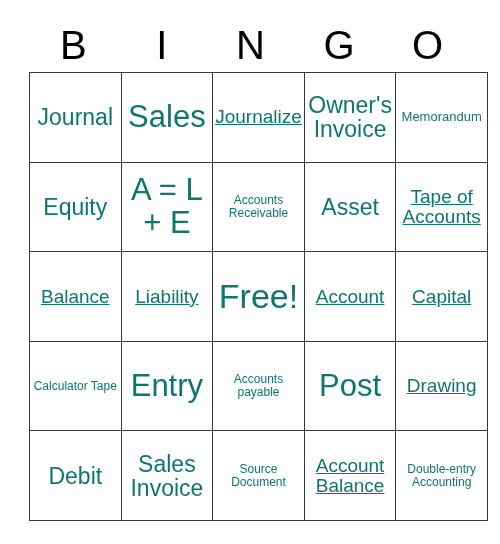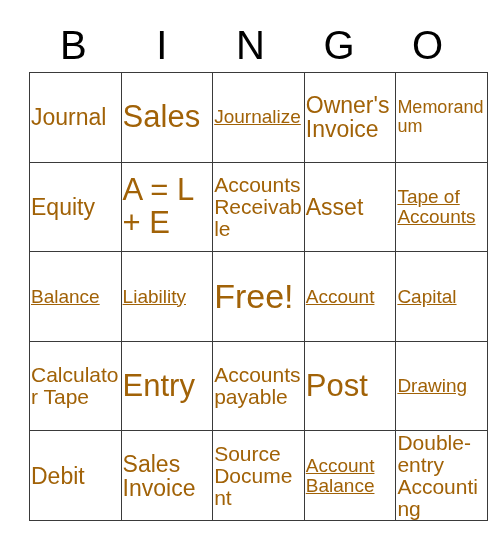--- a/index.html
+++ b/index.html
@@ -44,35 +44,35 @@
   .grid {
     width: 443px;
     border-collapse: collapse;
     table-layout: fixed;
   }
   .grid td {
     width: 88.6px;
     height: 88.6px;
     border: 1.6px solid #3a3a3a;
     padding: 0 1px;
-    text-align: left;
+    text-align: center;
     vertical-align: middle;
     overflow: hidden;
     line-height: 1.05;
-    color: #a16207;
+    color: #0f766e;
     word-wrap: break-word;
   }
 
   
   .s-xl  { font-size: 34px; margin-left: 20px; }
   .s-lg  { font-size: 31px; }
   .s-md  { font-size: 23px; }
   .s-sm  { font-size: 19px; text-decoration: underline; }
-  .s-xs  { font-size: 21px; }
-  .s-xxs { font-size: 18px; margin-left: 38px; }
+  .s-xs  { font-size: 12px; }
+  .s-xxs { font-size: 13px; margin-left: 38px; }
 </style>
 </head>
 <body>
 
 <div class="card">
 
   <div class="header-row">
     <div class="header-cell">B</div>
     <div class="header-cell">I</div>
     <div class="header-cell">N</div>

